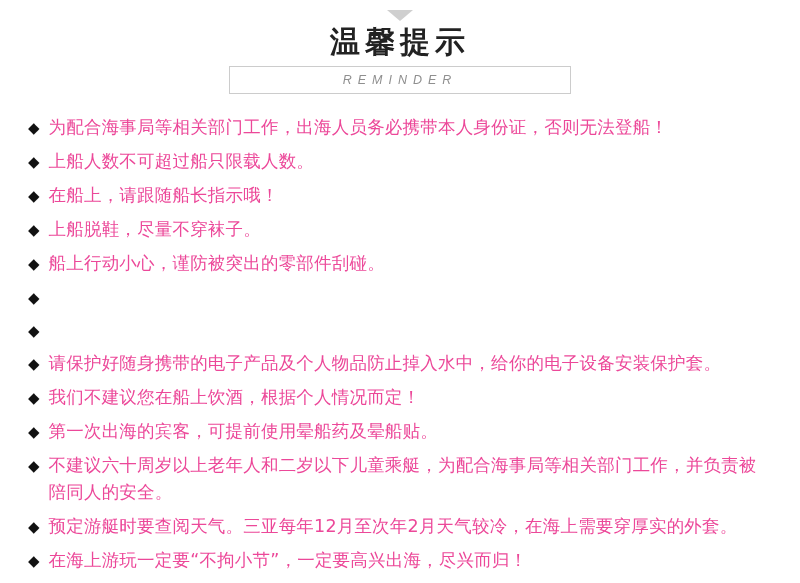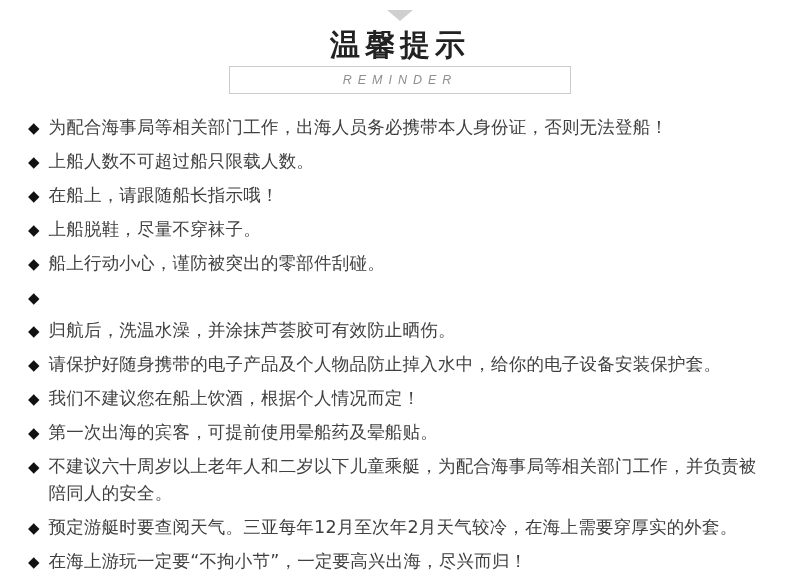--- a/index.html
+++ b/index.html
@@ -37,21 +37,21 @@
     border-right: 13px solid transparent;
     border-top: 11px solid #cfcfcf;
   }
 
   
   .heading-block {
     text-align: center;
     margin-top: 8px;
   }
   .heading-title {
-    font-family: Liberation Sans, sans-serif;
+    font-family: Liberation Mono, monospace;
     font-size: 30px;
     font-weight: bold;
     letter-spacing: 5px;
     color: #222222;
     line-height: 1.25;
   }
   .heading-underframe {
     position: relative;
     display: inline-block;
     margin-top: 2px;
@@ -92,21 +92,21 @@
     font-size: 15px;
     line-height: 26px;
     margin-right: 9px;
     flex: 0 0 auto;
     transform: translateY(1px);
   }
   .item-text {
     font-family: "DejaVu Sans", sans-serif;
     font-size: 17.5px;
     line-height: 27px;
-    color: #404040;
+    color: #ec4899;
     letter-spacing: 0.2px;
   }
 </style>
 </head>
 <body>
 
 <div class="page">
 
   <div class="top-marker">
     <div class="triangle"></div>
@@ -140,21 +140,20 @@
     </li>
     <li class="list-item">
       <span class="bullet">◆</span>
       <span class="item-text">船上行动小心，谨防被突出的零部件刮碰。</span>
     </li>
     <li class="list-item">
       <span class="bullet">◆</span>
     </li>
     <li class="list-item">
       <span class="bullet">◆</span>
-      <span class="item-text">归航后，洗温水澡，并涂抹芦荟胶可有效防止晒伤。</span>
     </li>
     <li class="list-item">
       <span class="bullet">◆</span>
       <span class="item-text">请保护好随身携带的电子产品及个人物品防止掉入水中，给你的电子设备安装保护套。</span>
     </li>
     <li class="list-item">
       <span class="bullet">◆</span>
       <span class="item-text">我们不建议您在船上饮酒，根据个人情况而定！</span>
     </li>
     <li class="list-item">

